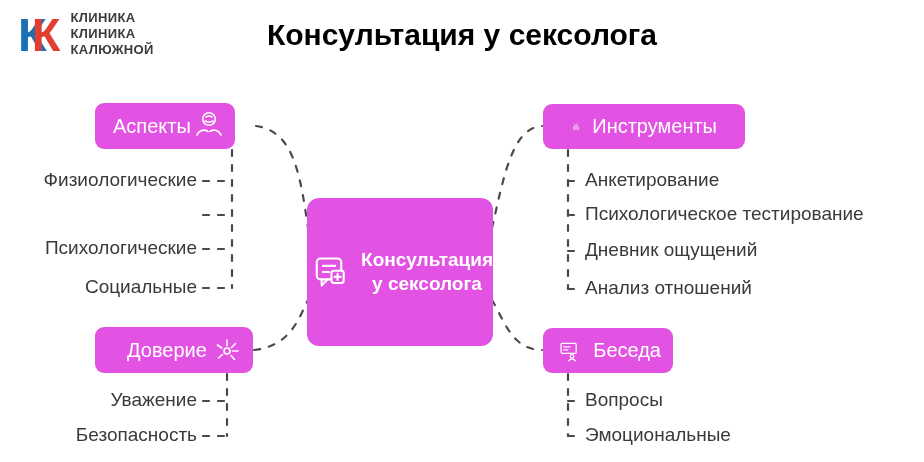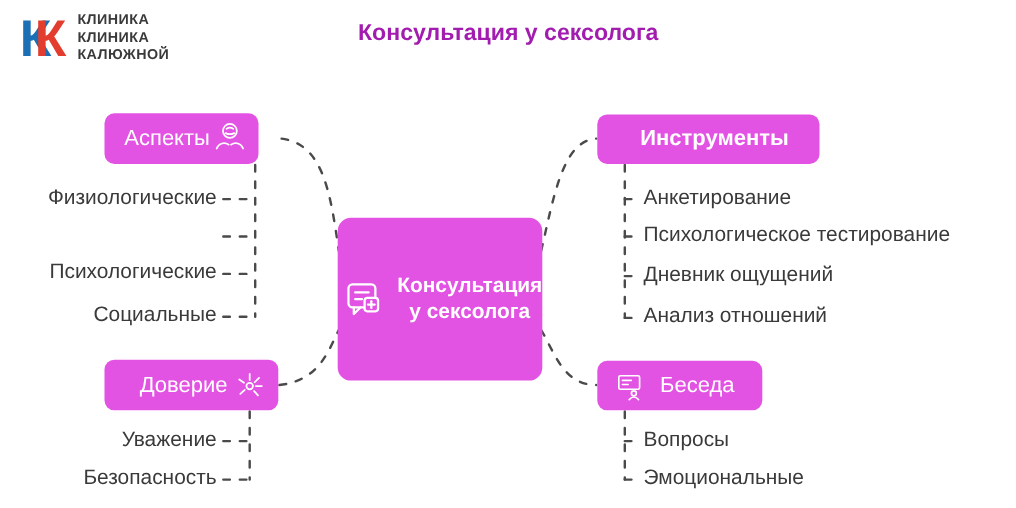--- a/index.html
+++ b/index.html
@@ -13,30 +13,30 @@
 
   
   .logo{position:absolute;left:18px;top:10px;display:flex;align-items:center;gap:10px;}
   .logo-mark{font-size:47px;font-weight:800;line-height:1;display:flex;}
   .logo-k1{color:#1a6fb5;}
   .logo-k2{color:#e23d2e;margin-left:-15px;}
   .logo-text{font-size:13px;font-weight:700;color:#3a3a3a;line-height:16px;letter-spacing:.4px;}
 
   
   .title{position:absolute;left:0;right:0;top:18px;text-align:center;
-         font-size:21px;font-weight:700;color:#a21caf;}
+         font-size:30px;font-weight:700;color:#000000;}
 
   
   .node{position:absolute;background:#e353e3;border-radius:9px;color:#ffffff;
         display:flex;align-items:center;font-size:20px;box-sizing:border-box;}
   .node .lbl{white-space:nowrap;}
   .node-aspects{left:95px;top:103px;width:140px;height:46px;padding:0 8px 0 18px;justify-content:space-between;}
-  .node-tools{left:543px;top:104px;width:202px;height:45px;padding:0 28px;gap:11px;font-weight:bold;}
+  .node-tools{left:543px;top:104px;width:202px;height:45px;padding:0 28px;gap:11px;}
   .node-trust{left:95px;top:327px;width:158px;height:46px;padding:0 8px 0 32px;justify-content:space-between;}
-  .node-talk{left:543px;top:328px;width:150px;height:45px;padding:0 12px;gap:11px;}
+  .node-talk{left:543px;top:328px;width:130px;height:45px;padding:0 12px;gap:11px;}
 
   .node-center{left:307px;top:198px;width:186px;height:148px;border-radius:12px;
                flex-direction:row;justify-content:center;gap:10px;
                font-size:19px;font-weight:700;text-align:center;line-height:24px;}
 
   
   .leaf{position:absolute;font-size:19px;color:#3a3a3a;white-space:nowrap;}
   .leaf.left{left:0;width:197px;text-align:right;}
   .leaf.right{left:585px;}
 

